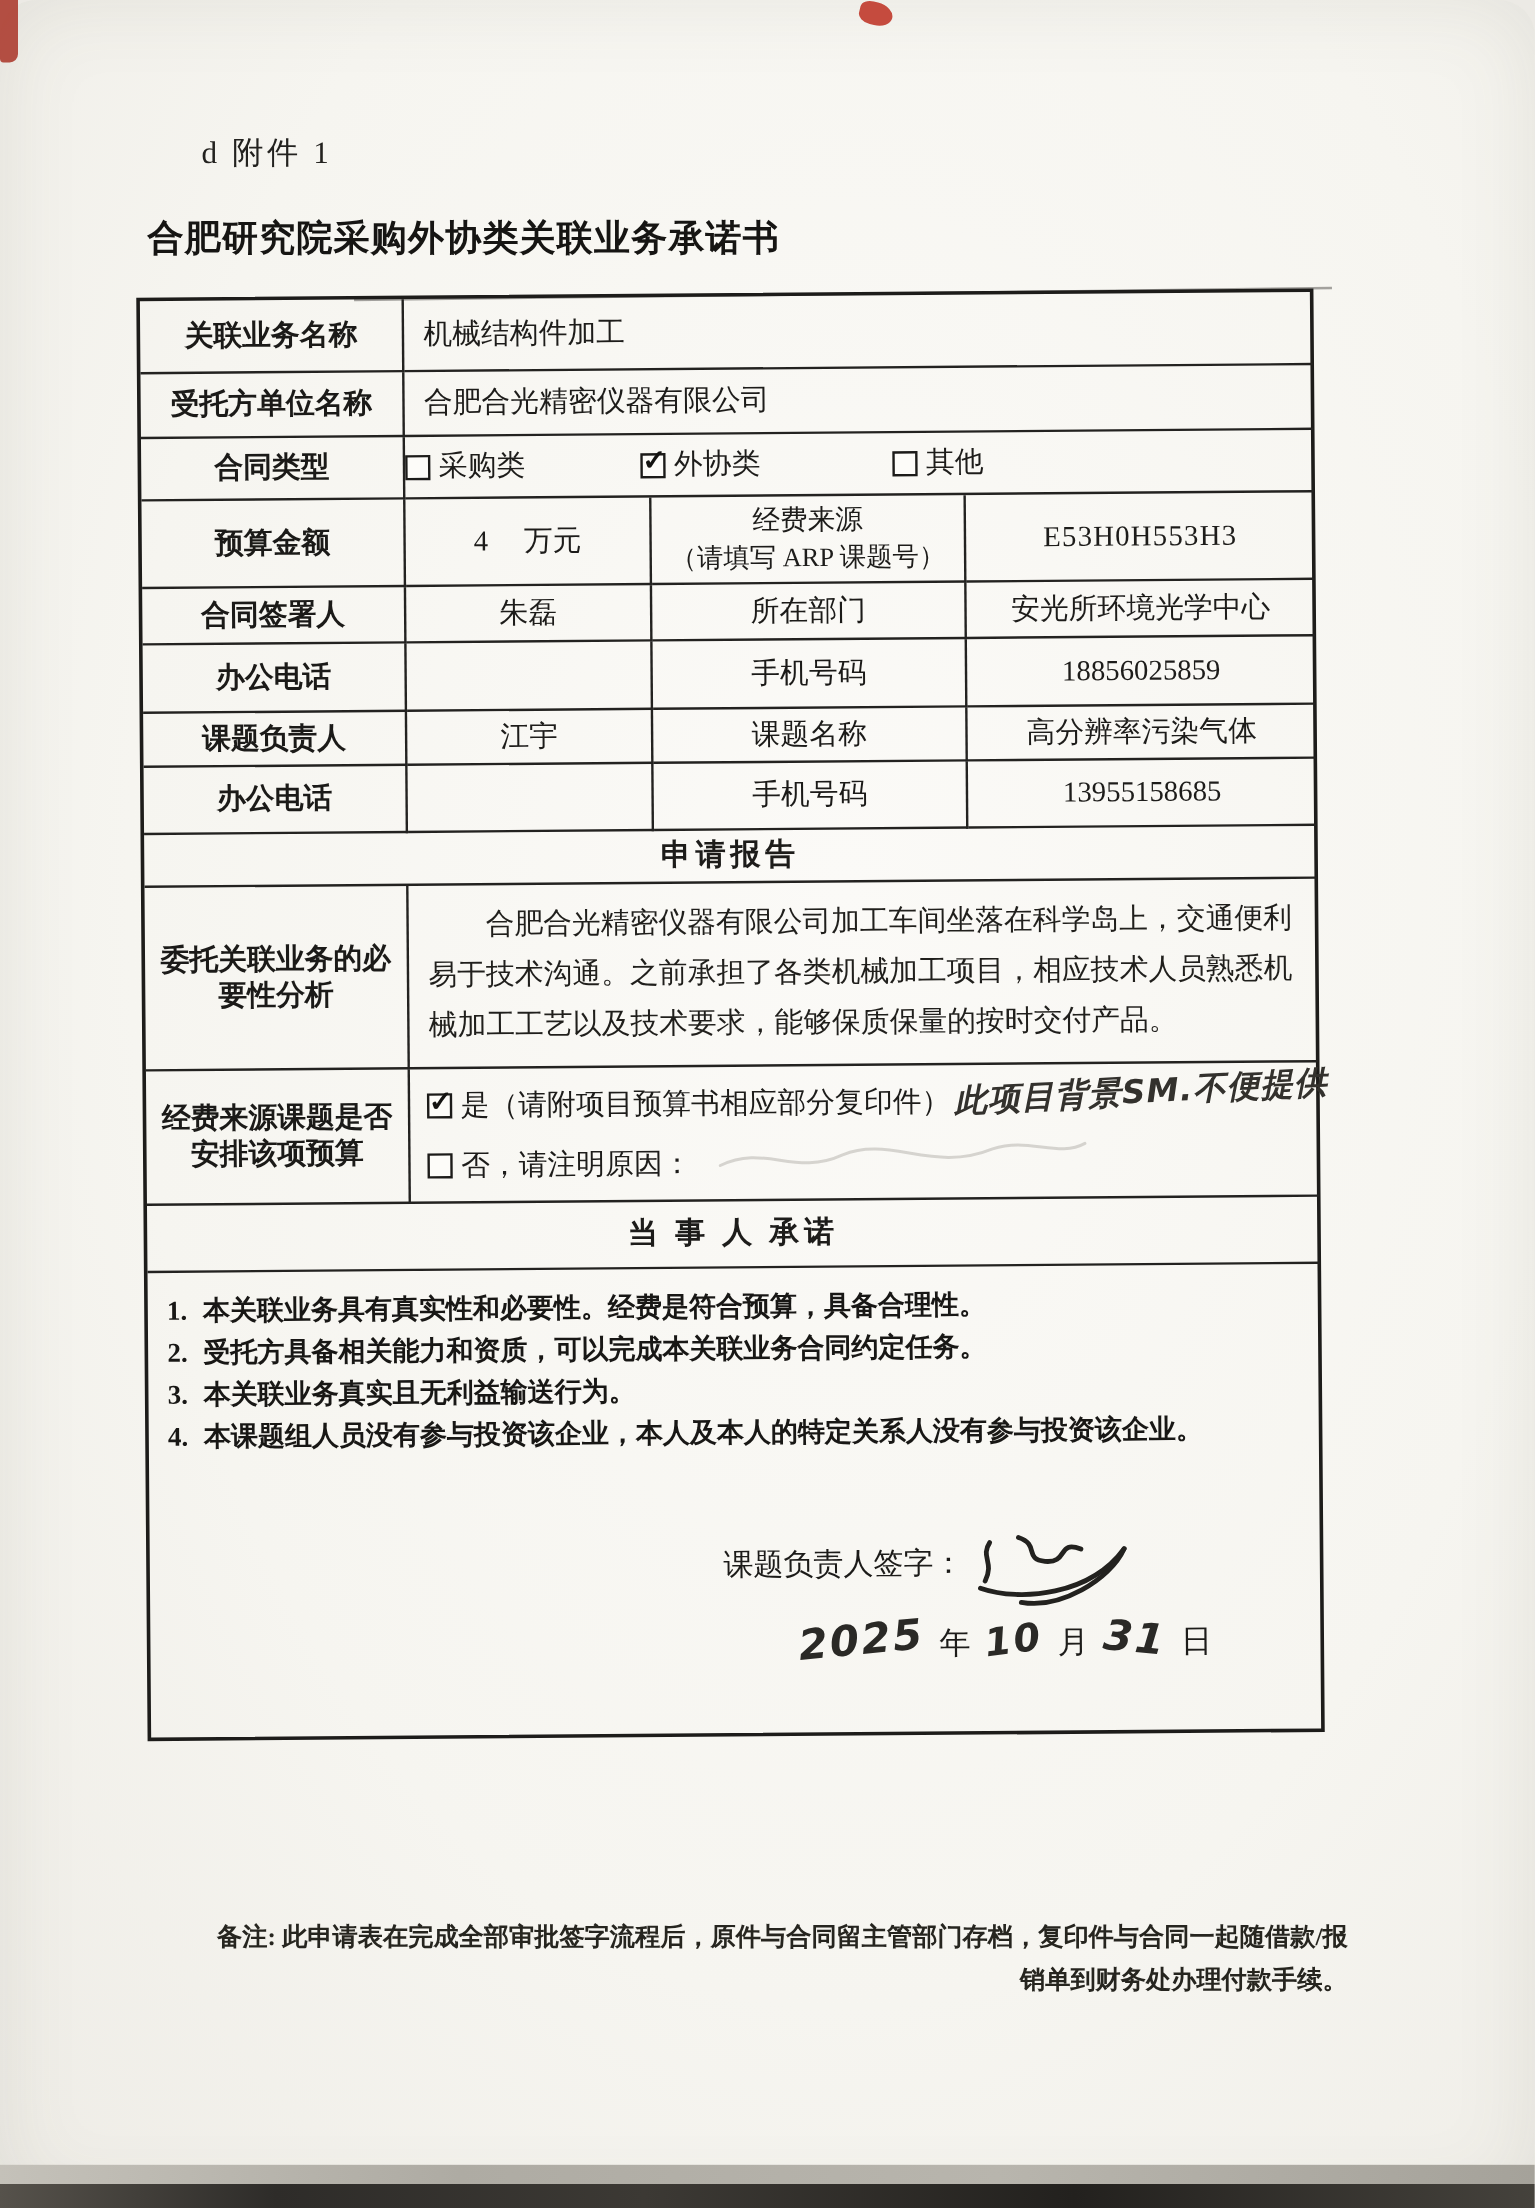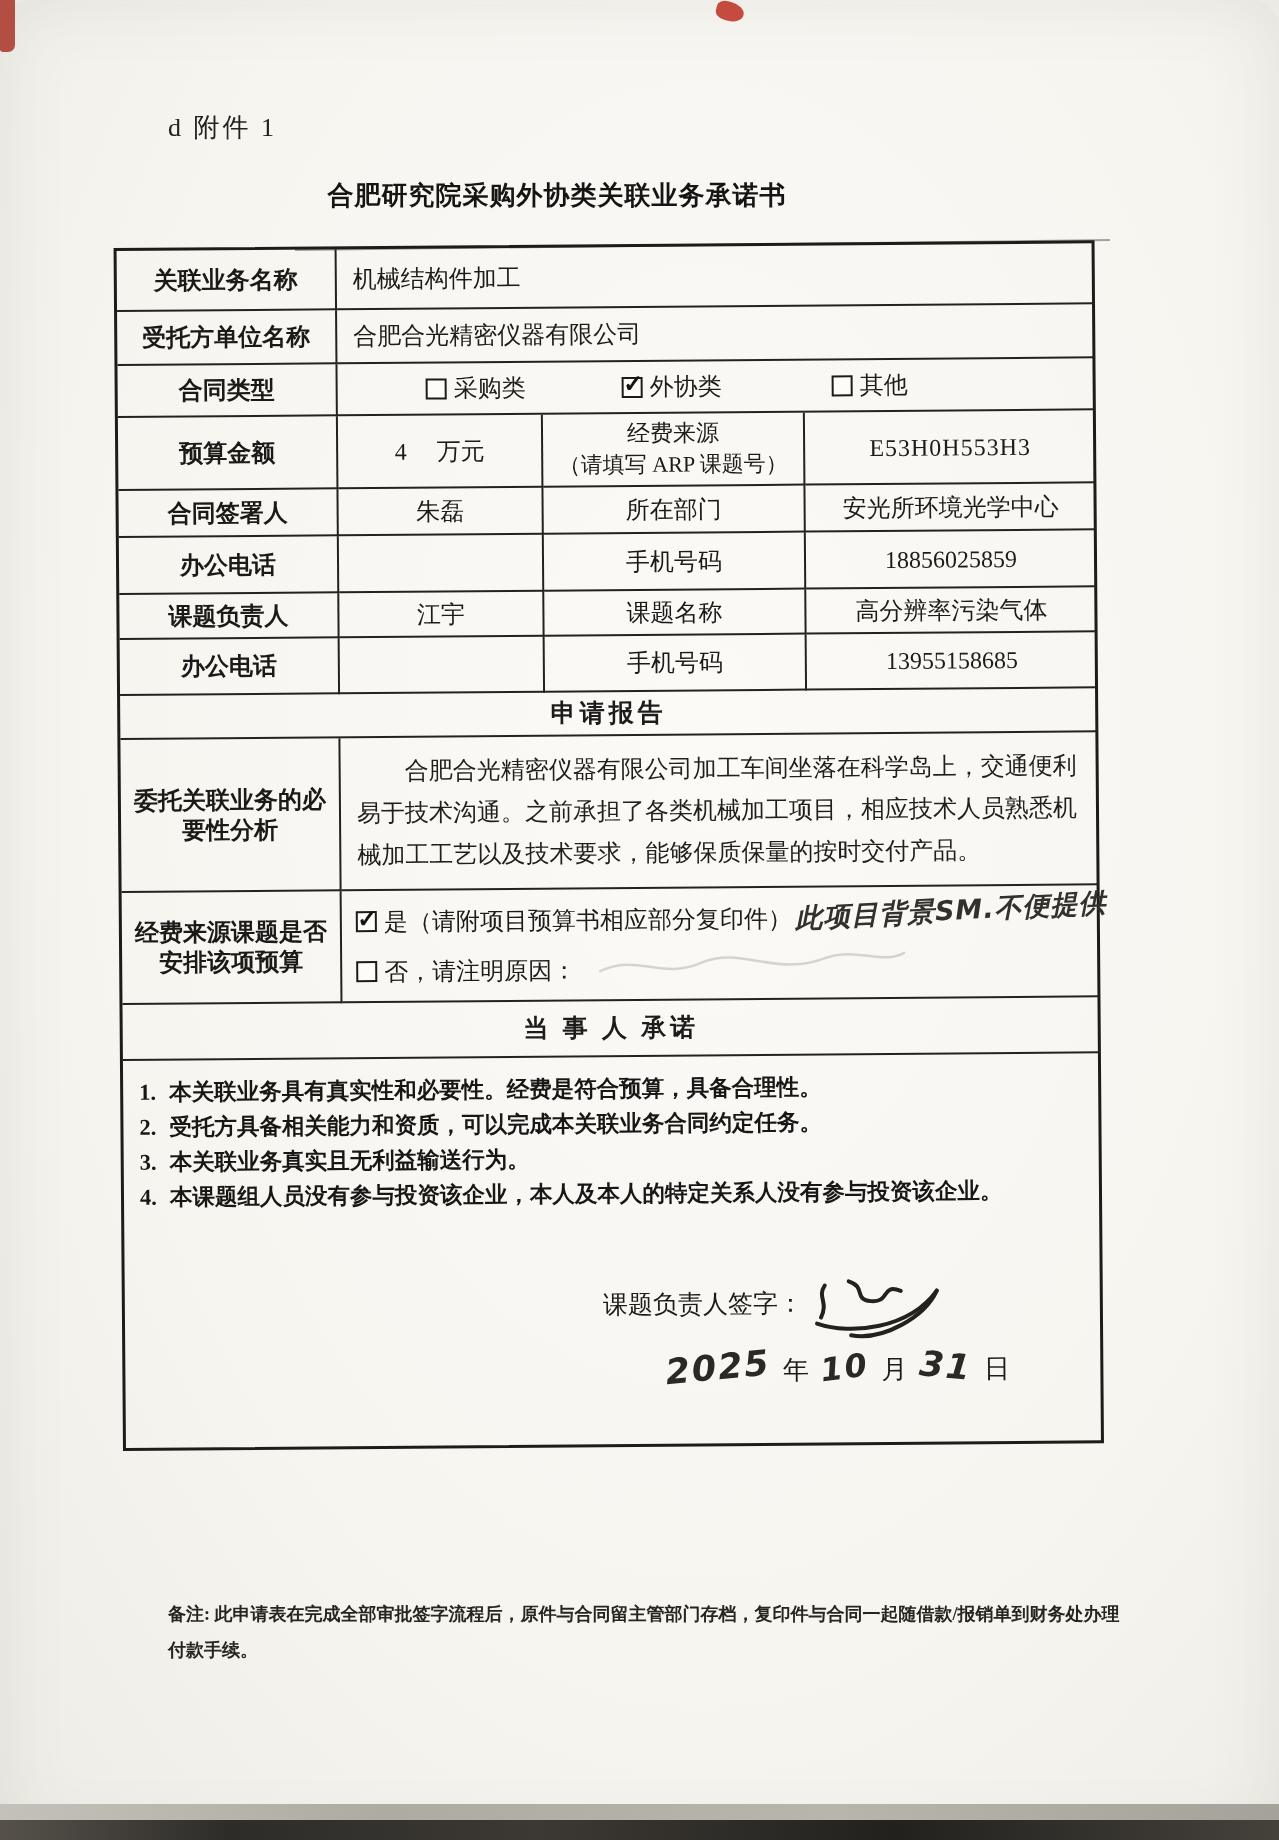--- a/index.html
+++ b/index.html
@@ -39,21 +39,21 @@
     position:absolute; left:295px; top:244px; width:815px; height:2px;
     background:#3b3a37; opacity:.45; transform:rotate(-0.7deg);
   }
 
   .attachment {
     position:absolute; left:168px; top:110px;
     font-size:26px; letter-spacing:3px; color:#23221f;
   }
   .title {
     position:absolute; left:123px; top:178px; width:868px;
-    text-align:center; font-size:26px; font-weight:700; letter-spacing:1px;
+    font-size:30px; font-weight:700; letter-spacing:1px;
     color:#161513;
   }
 
   
   .tbl {
     position:absolute; left:123px; top:248px; width:981px;
     display:grid;
     grid-template-columns:220px 205px 262px 290px;
     grid-template-rows:61px 54px 52px 73px 47px 57px 45px 56px 44px 153px 112px 56px 387px;
     border:3px solid #1d1c1a;
@@ -76,21 +76,21 @@
   .cb {
     width:21px; height:21px; border:2.5px solid #1c1b19; background:#fdfcf9;
     display:inline-flex; align-items:center; justify-content:center;
     margin-right:7px; flex:none;
     font-size:24px; font-weight:700; line-height:1; color:#141311;
   }
   .cb span { transform:translate(1px,-3px); }
   .opt { display:inline-flex; align-items:center; font-size:24px; }
 
   .typecell { justify-content:flex-start; }
-  .opt-m1 { margin-left:88px; }
+  .opt-m1 { }
   .opt-m2 { margin-left:96px; }
   .opt-m3 { margin-left:110px; }
 
   .amountcell { gap:30px; }
   .twoline { flex-direction:column; font-size:23px; line-height:1.4; font-weight:400; }
   .twoline .l2 { font-size:22px; }
 
   .para {
     align-items:flex-start; justify-content:flex-start;
     padding:12px 16px 0 16px; text-align:left;
@@ -130,21 +130,21 @@
     font-family:"DejaVu Sans",sans-serif;
     font-style:italic; font-weight:600; color:#2a2926;
     display:inline-block; letter-spacing:2px;
   }
   .hy { font-size:35px; transform:rotate(-5deg); }
   .hm { font-size:32px; transform:rotate(-7deg); }
   .hd { font-size:35px; transform:rotate(6deg); }
 
   .footer-note {
     position:absolute; left:168px; top:1596px; width:955px;
-    font-size:18px; font-weight:600; line-height:36px; color:#26251f;
+    font-size:21px; font-weight:600; line-height:36px; color:#26251f;text-align:right;
   }
   .footer-note .fl { font-weight:700; }
 </style>
 </head>
 <body>
 
 <div class="page">
 
   <div class="red-corner"></div>
   <div class="red-blob"></div>

